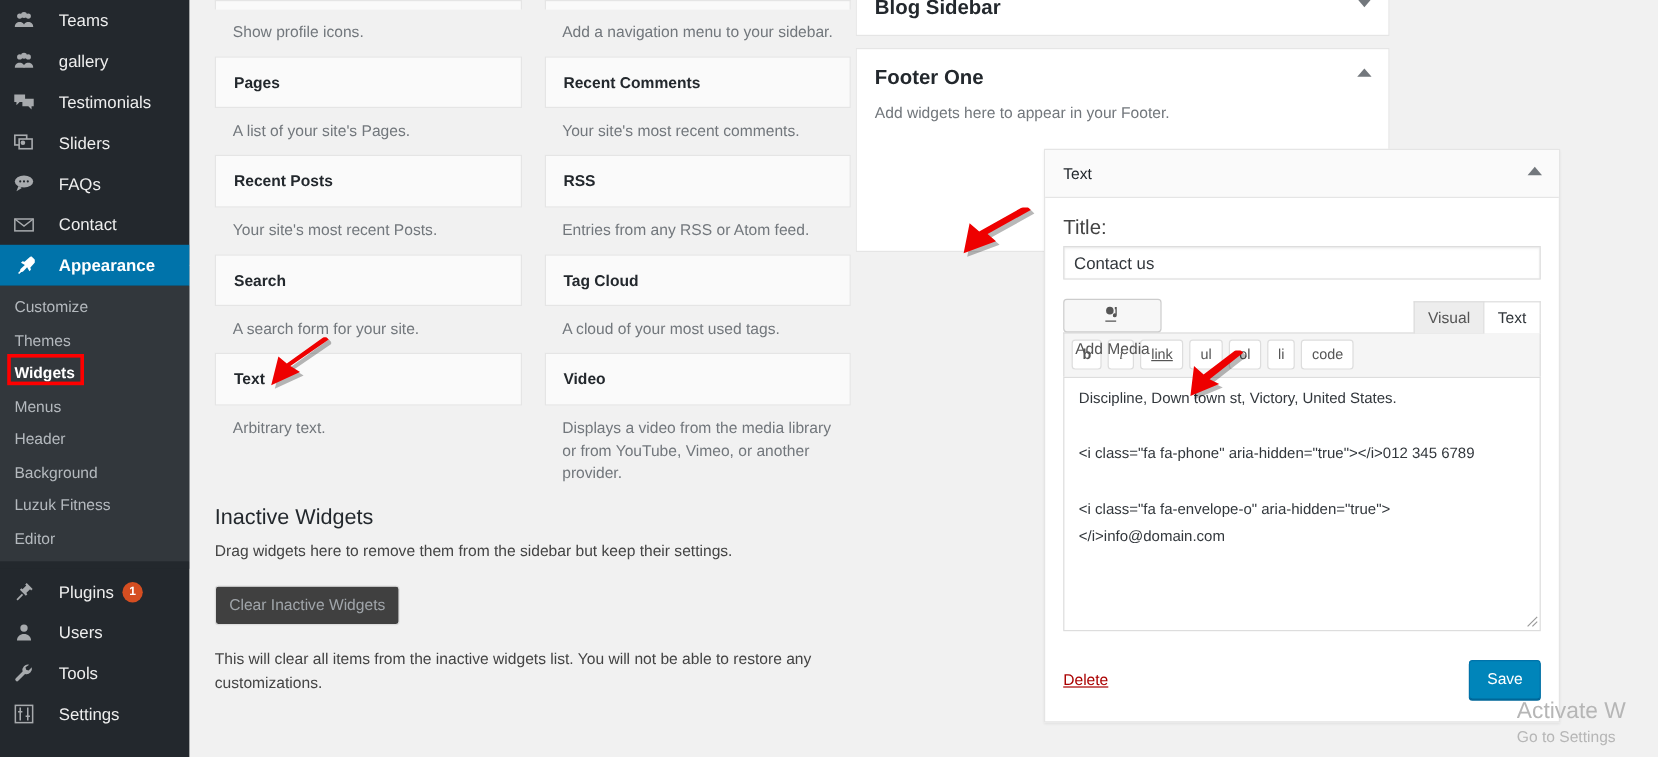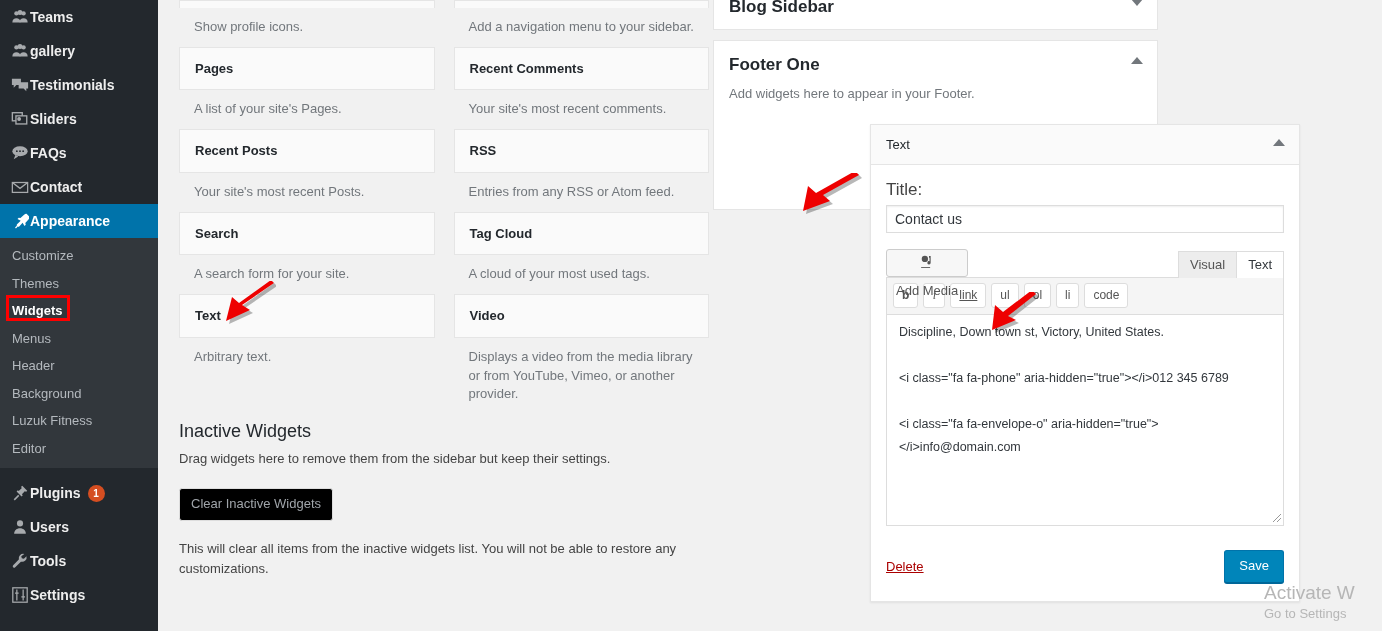--- a/index.html
+++ b/index.html
@@ -23,21 +23,21 @@
   }
   .menu-top {
     display: flex; align-items: center;
     height: 34px;
     padding-left: 10px;
     color: #eee;
     font-size: 14px;
     font-weight: 400;
     position: relative;
   }
-  .menu-top .mlabel { margin-left: 0; line-height: 1; font-weight: bold; }
+  .menu-top .mlabel { margin-left: 19px; line-height: 1; }
   .menu-top.current {
     background: #0073aa;
     color: #fff;
     font-weight: 600;
   }
   .menu-top.current .arrowpt {
     position: absolute; right: -8px; top: 50%;
     margin-top: -8px;
     width: 0; height: 0;
     border-top: 8px solid transparent;
@@ -122,21 +122,21 @@
   #inactive-widgets { position: absolute; left: 21px; top: 410px; width: 560px; }
   #inactive-widgets h2 {
     font-size: 18px; font-weight: 400; color: #23282d;
     margin: 10px 0 8px 0; line-height: 1.3;
   }
   #inactive-widgets p.sub {
     color: #444; font-size: 13px; margin: 8px 0 22px 0;
   }
   .btn-secondary {
     display: inline-block;
-    background: #000000;
+    background: #404040;
     border: 1px solid #ddd;
     color: #a0a5aa;
     border-radius: 3px;
     padding: 5px 11px;
     font-size: 13px;
     line-height: 1.6;
   }
   #inactive-widgets p.note {
     color: #444; font-size: 13px; margin: 18px 0 0 0;
     max-width: 510px; line-height: 1.5;

